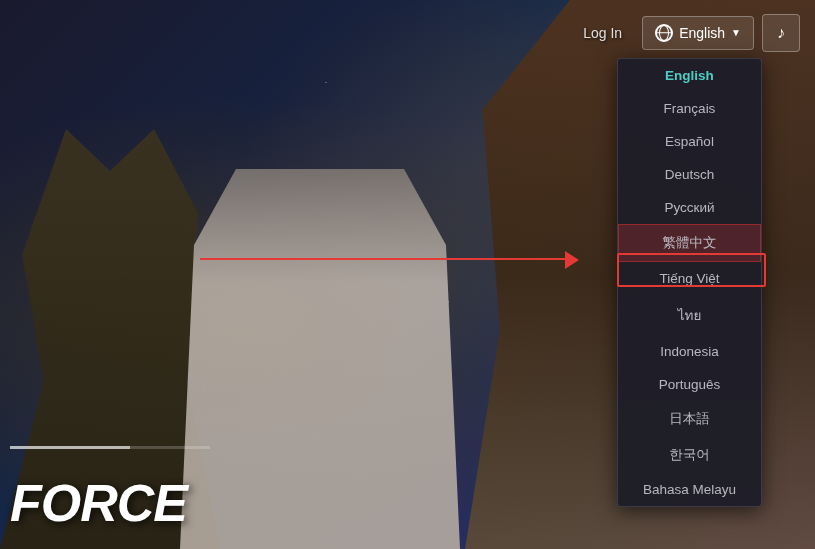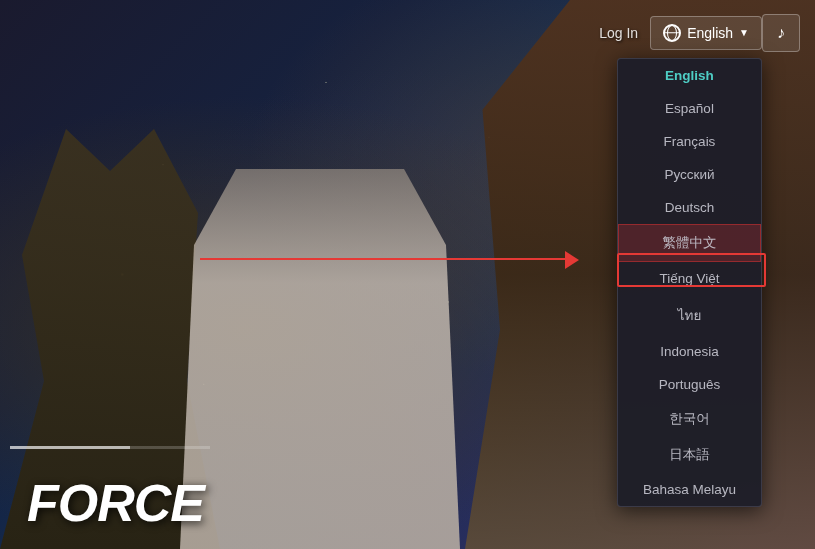--- a/index.html
+++ b/index.html
@@ -82,35 +82,34 @@
       position: absolute;
       bottom: 20px;
       left: 10px;
       color: white;
       font-size: 52px;
       font-weight: 900;
       font-style: italic;
       text-shadow: 2px 2px 8px rgba(0,0,0,0.8);
       line-height: 1;
       letter-spacing: -1px;
-      margin-left: 17px;
     }
 
     
     .top-bar {
       position: absolute;
       top: 0;
       left: 0;
       right: 0;
       height: 65px;
       display: flex;
       align-items: center;
       justify-content: flex-end;
       padding: 0 15px;
-      gap: 0;
+      gap: 8px;
       z-index: 10;
     }
 
     .log-in-btn {
       color: rgba(255,255,255,0.85);
       font-size: 14px;
       font-weight: 500;
       cursor: pointer;
       padding: 8px 12px;
       background: none;
@@ -301,31 +300,31 @@
     <span class="chevron-icon">▼</span>
   </div>
 
   <div class="music-btn">
     <span>♪</span>
   </div>
 </div>
 
 <div class="lang-dropdown" id="lang-dropdown">
 <div class="lang-item active">English</div>
+    <div class="lang-item">Français</div>
     <div class="lang-item">Español</div>
-    <div class="lang-item">Français</div>
+    <div class="lang-item">Deutsch</div>
     <div class="lang-item">Русский</div>
-    <div class="lang-item">Deutsch</div>
     <div class="lang-item highlighted">繁體中文</div>
     <div class="lang-item">Tiếng Việt</div>
     <div class="lang-item">ไทย</div>
     <div class="lang-item">Indonesia</div>
     <div class="lang-item">Português</div>
+    <div class="lang-item">日本語</div>
     <div class="lang-item">한국어</div>
-    <div class="lang-item">日本語</div>
     <div class="lang-item">Bahasa Melayu</div>
   </div>
 
 <div class="highlight-box"></div>
 
 <div class="arrow-annotation">
   <div class="arrow-line"></div>
   <div class="arrow-head"></div>
 </div>
 

